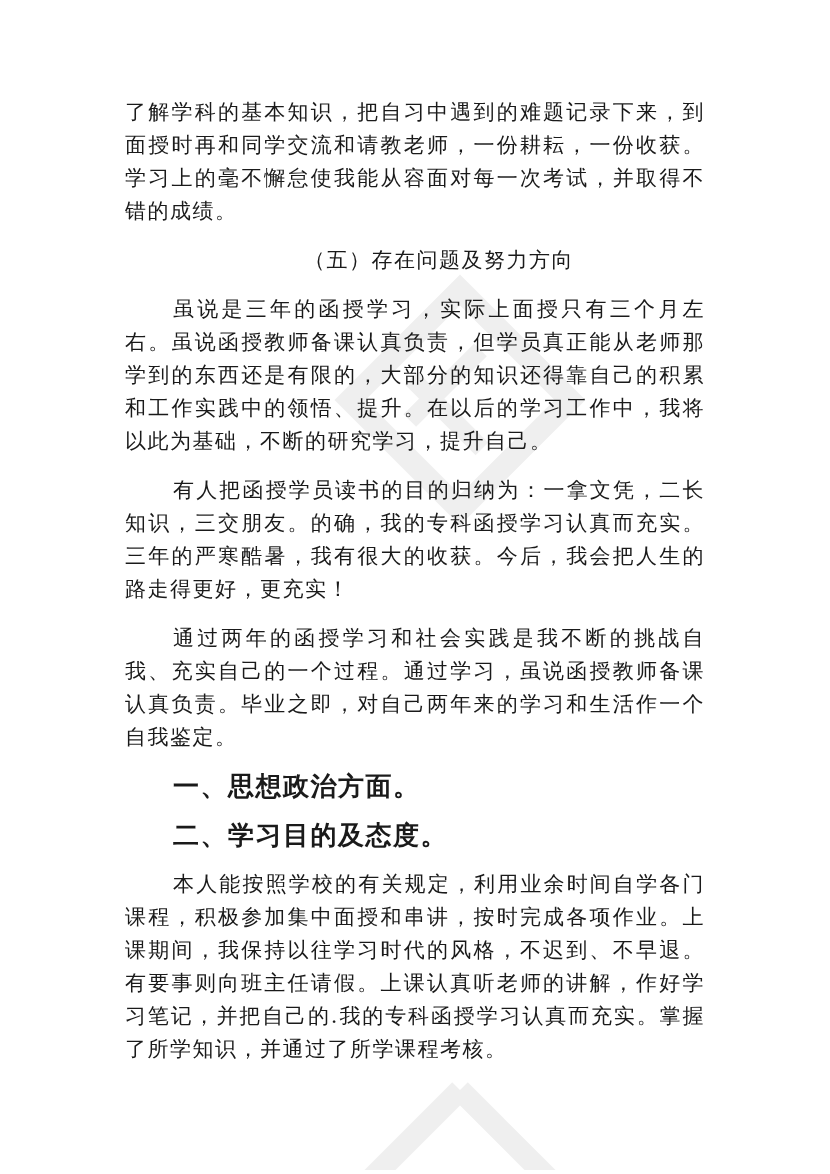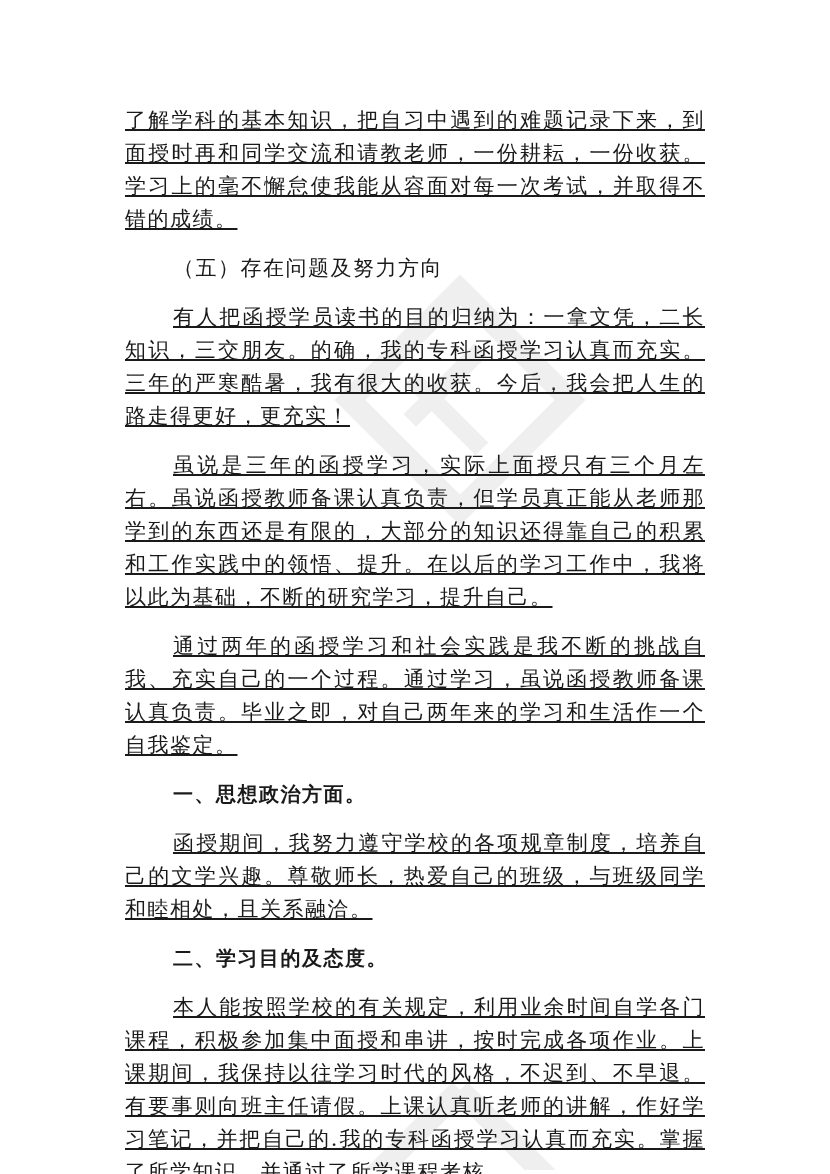--- a/index.html
+++ b/index.html
@@ -2,24 +2,24 @@
 <html><head>
   <meta charset="utf-8">
   <style>
     html, body { margin: 0; padding: 0; background: #ffffff; }
     body { width: 830px; height: 1174px; position: relative; overflow: hidden; }
     .page {
       position: absolute; left: 125px; top: 88px; width: 580px;
       font-family: "DejaVu Serif", "Liberation Serif", serif;
       color: #1a1a1a; font-size: 21px; line-height: 33px; letter-spacing: 1.5px;
     }
-    .para { margin: 16px 0 16px 0; text-align: justify; text-decoration: underline; }
+    .para { margin: 8px 0 16px 0; text-align: justify; }
     .indent { text-indent: 48px; }
-    .heading { margin: 9px 0 16px 0; text-indent: 48px; font-weight: bold; font-family: "DejaVu Sans", "Liberation Sans", sans-serif; font-size: 20px; }
-    .sub { margin: 0 0 16px 0; text-indent: 48px; }
+    .heading { margin: 9px 0 16px 0; text-indent: 48px; font-weight: bold; font-family: "DejaVu Sans", "Liberation Sans", sans-serif; font-size: 26px; }
+    .sub { margin: 0 0 16px 0; text-indent: 48px; text-align: center; }
     .watermark {
       position: absolute; left: 330px; top: 270px; width: 260px; height: 900px;
       opacity: 0.06; pointer-events: none;
     }
   </style>
 </head>
 <body>
 
 <svg class="watermark" viewBox="0 0 260 900">
   <g fill="none" stroke="#000" stroke-width="22">
@@ -28,21 +28,20 @@
   </g>
   <g fill="#000">
     <rect x="80" y="100" width="100" height="18" transform="rotate(-45 130 130)"></rect>
     <rect x="80" y="140" width="100" height="18" transform="rotate(45 130 130)"></rect>
   </g>
 </svg>
 
 <div class="page">
   <p class="para">了解学科的基本知识，把自习中遇到的难题记录下来，到面授时再和同学交流和请教老师，一份耕耘，一份收获。学习上的毫不懈怠使我能从容面对每一次考试，并取得不错的成绩。</p>
   <p class="sub">（五）存在问题及努力方向</p>
+  <p class="para indent">虽说是三年的函授学习，实际上面授只有三个月左右。虽说函授教师备课认真负责，但学员真正能从老师那学到的东西还是有限的，大部分的知识还得靠自己的积累和工作实践中的领悟、提升。在以后的学习工作中，我将以此为基础，不断的研究学习，提升自己。</p>
   <p class="para indent">有人把函授学员读书的目的归纳为：一拿文凭，二长知识，三交朋友。的确，我的专科函授学习认真而充实。三年的严寒酷暑，我有很大的收获。今后，我会把人生的路走得更好，更充实！</p>
-  <p class="para indent">虽说是三年的函授学习，实际上面授只有三个月左右。虽说函授教师备课认真负责，但学员真正能从老师那学到的东西还是有限的，大部分的知识还得靠自己的积累和工作实践中的领悟、提升。在以后的学习工作中，我将以此为基础，不断的研究学习，提升自己。</p>
   <p class="para indent">通过两年的函授学习和社会实践是我不断的挑战自我、充实自己的一个过程。通过学习，虽说函授教师备课认真负责。毕业之即，对自己两年来的学习和生活作一个自我鉴定。</p>
   <p class="heading">一、思想政治方面。</p>
-  <p class="para indent">函授期间，我努力遵守学校的各项规章制度，培养自己的文学兴趣。尊敬师长，热爱自己的班级，与班级同学和睦相处，且关系融洽。</p>
   <p class="heading">二、学习目的及态度。</p>
   <p class="para indent">本人能按照学校的有关规定，利用业余时间自学各门课程，积极参加集中面授和串讲，按时完成各项作业。上课期间，我保持以往学习时代的风格，不迟到、不早退。有要事则向班主任请假。上课认真听老师的讲解，作好学习笔记，并把自己的.我的专科函授学习认真而充实。掌握了所学知识，并通过了所学课程考核。</p>
 
 </div>
 
 </body></html>

